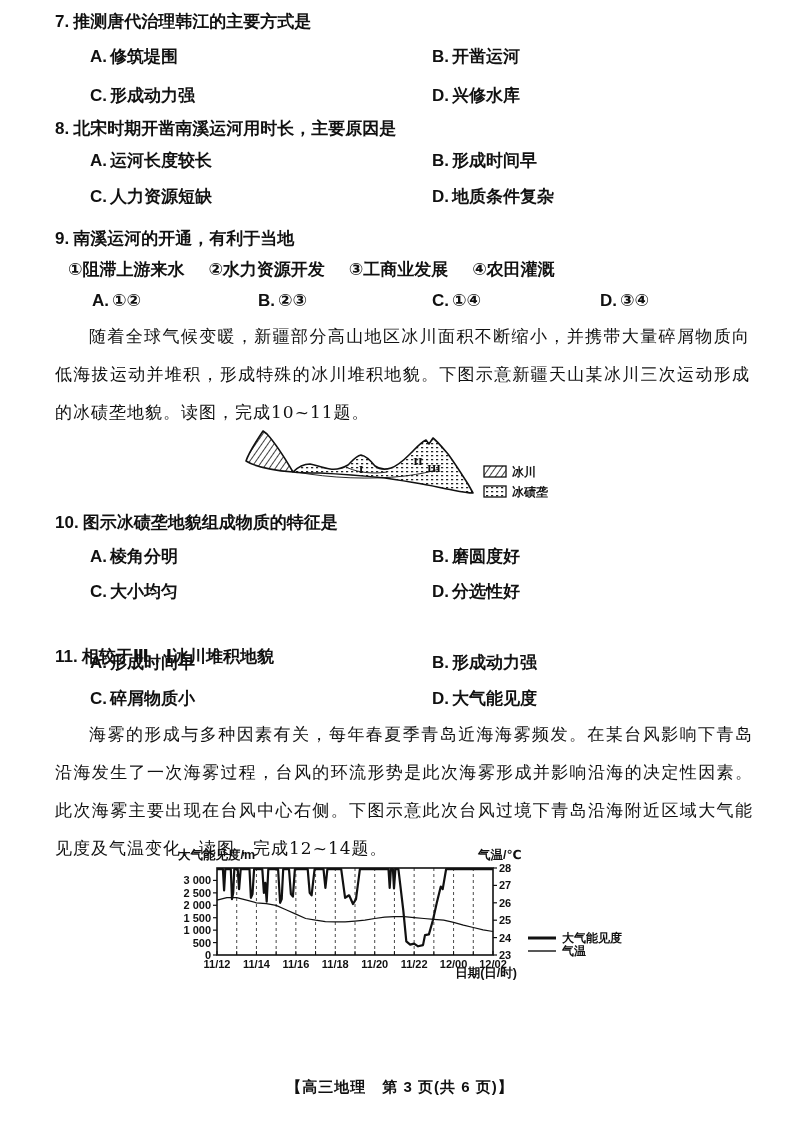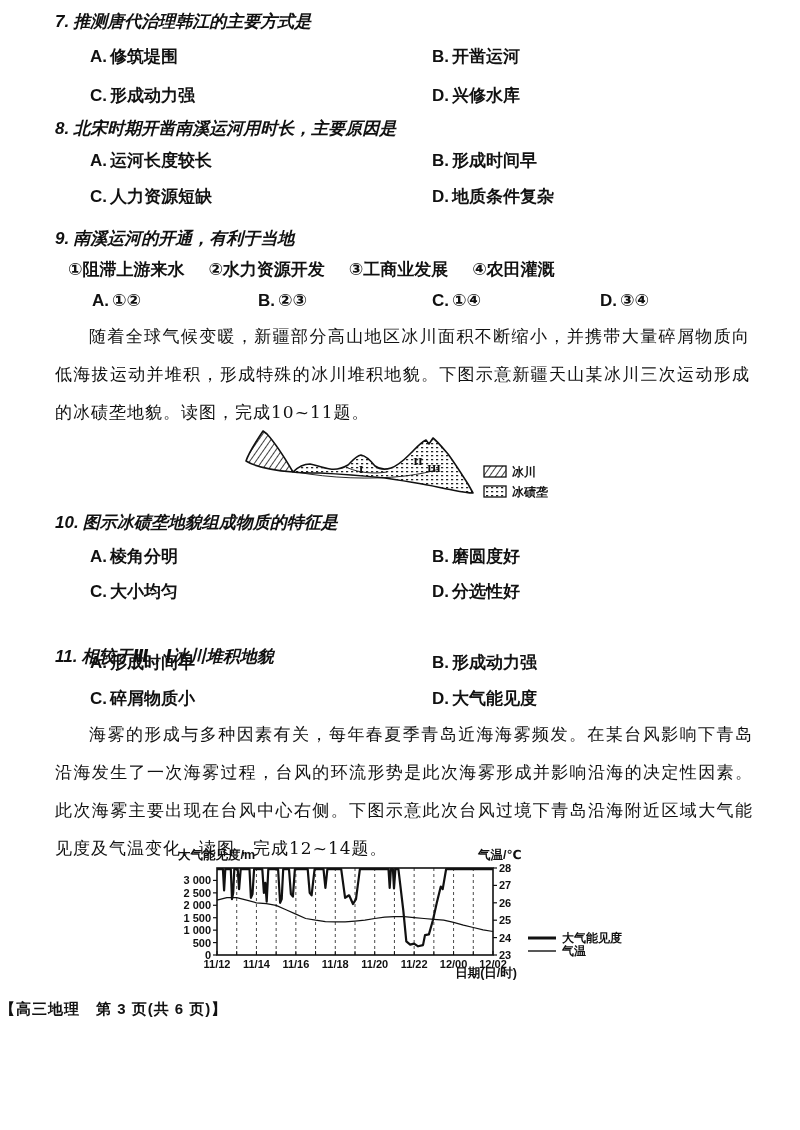--- a/index.html
+++ b/index.html
@@ -2,33 +2,33 @@
 <html><head>
 <meta charset="utf-8">
 <style>
   html,body{margin:0;padding:0;}
   body{
     width:800px;height:1130px;background:#ffffff;position:relative;
     font-family:"Liberation Sans","DejaVu Sans",sans-serif;color:#111;
     -webkit-font-smoothing:antialiased;
   }
   .abs{position:absolute;white-space:nowrap;}
-  .stem{font-size:17px;font-weight:bold;font-style:italic;}
+  .stem{font-size:17px;font-weight:bold;}
   .stem .num{margin-right:4px;}
   .opt{font-size:17px;font-weight:bold;}
   .opt .ol{margin-right:3px;}
   .subitems{font-size:17px;font-weight:bold;text-align:center;}
   .subitems span{margin-right:24px;}
   .passage{
     position:absolute;font-family:"DejaVu Serif","Liberation Serif",serif;
     font-weight:normal;font-size:17px;line-height:38px;text-align:justify;
     text-indent:2em;white-space:normal;letter-spacing:1px;
   }
   .footer{
-    position:absolute;left:0;top:1000px;width:800px;text-align:left;
+    position:absolute;left:0;top:1078px;width:800px;text-align:center;
     font-size:15px;font-weight:bold;letter-spacing:1px;
   }
   
   .ctick{font:bold 11px "Liberation Sans","DejaVu Sans",sans-serif;fill:#111;}
   .caxis{font:bold 12.5px "Liberation Sans","DejaVu Sans",sans-serif;fill:#111;}
   .fig-label{font:bold 10px "DejaVu Serif","Liberation Serif",serif;fill:#111;}
   .fig-legend{font:bold 12px "Liberation Sans","DejaVu Sans",sans-serif;fill:#111;}
 </style>
 </head>
 <body>

